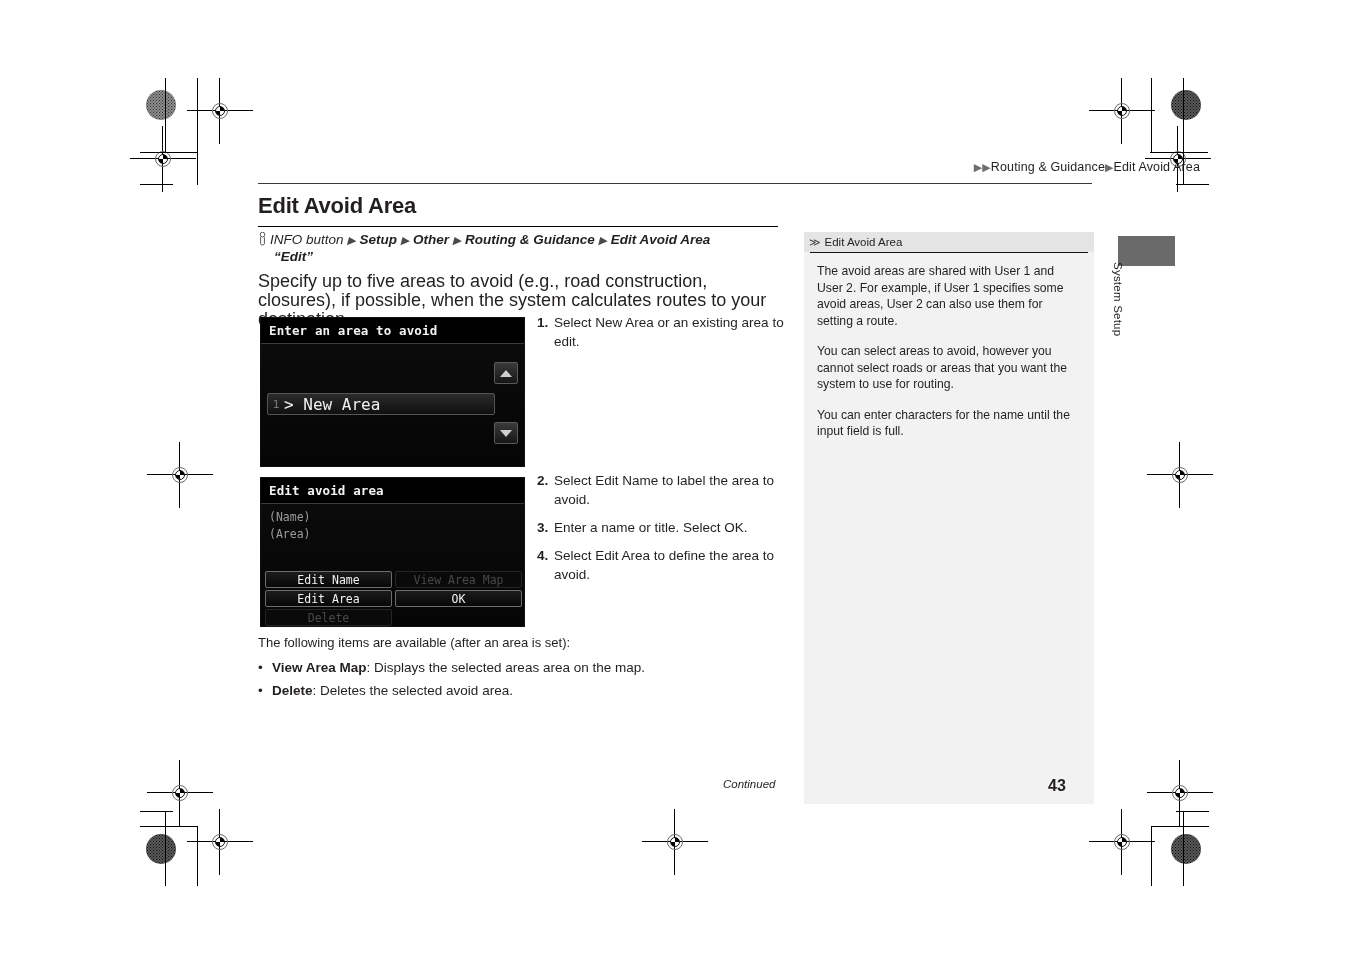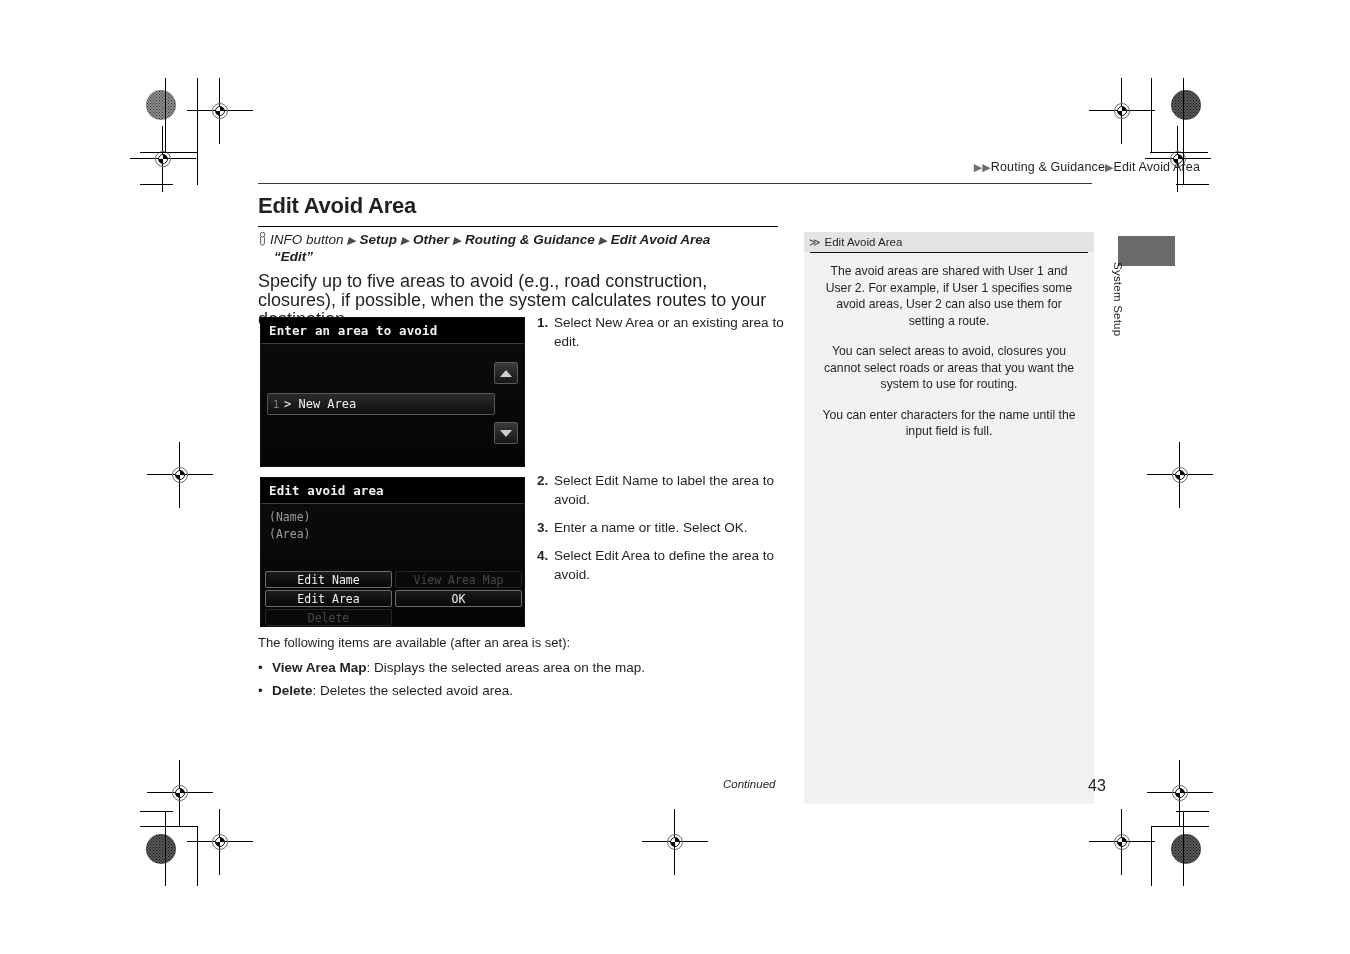--- a/index.html
+++ b/index.html
@@ -113,21 +113,21 @@
   }
   .list-row {
     position:absolute; left:6px; width:228px; height:22px;
     background:linear-gradient(180deg,#2b2b2b 0%, #101010 100%);
     border:1px solid #555; border-radius:2px;
     display:flex; align-items:center;
   }
   .list-row .num {
     width:16px; text-align:center; font-size:11px; color:#7a7a7a;
   }
-  .list-row .lbl { font-size:12px; color:#f0f0f0; }
+  .list-row .lbl { font-size:16px; color:#f0f0f0; }
   .scroll-btn {
     position:absolute; right:6px; width:24px; height:22px;
     background:linear-gradient(180deg,#3a3a3a 0%, #161616 100%);
     border:1px solid #5a5a5a; border-radius:2px;
     display:flex; align-items:center; justify-content:center;
   }
   .scroll-btn .tri-up {
     width:0;height:0;border-left:6px solid transparent;border-right:6px solid transparent;
     border-bottom:7px solid #cfcfcf;
   }
@@ -188,21 +188,21 @@
     padding-left:5px;
     font-size:11.5px; color:#231f20;
   }
   .sb-chev {
     display:inline-block; margin-right:4px; color:#444; font-size:11px; line-height:1;
   }
   .sb-rule { height:1.4px; background:#111; margin:0 6px; }
   .sb-body { padding:10px 13px 0 13px; }
   .sb-body p {
     margin:0 0 14px 0;
-    font-size:12.2px; line-height:16.5px; color:#231f20;text-align:center;
+    font-size:12.2px; line-height:16.5px; color:#231f20;
   }
 
   
   .tabblock {
     position:absolute; left:1118px; top:236px;
     width:57px; height:30px; background:#6a6a6a;
   }
   .tablabel {
     position:absolute; left:1104px; top:262px;
     width:20px; height:120px;
@@ -210,22 +210,22 @@
     writing-mode:vertical-rl;
     letter-spacing:0.02em;
   }
 
   
   .continued {
     position:absolute; left:723px; top:778px;
     font-size:11.5px; font-style:italic; color:#231f20;
   }
   .pageno {
-    position:absolute; left:1088px; top:777px;
-    font-size:16px; font-weight:normal; color:#231f20;
+    position:absolute; left:1048px; top:777px;
+    font-size:16px; font-weight:bold; color:#231f20;
   }
 </style>
 </head>
 <body>
 
 <div>
 
   <div class="reg halftone" style="left:146px;top:90px;width:30px;height:30px;"></div>
   <div class="reg crosshair" style="left:203px;top:94px;">
     <div class="hl"></div>
@@ -422,21 +422,21 @@
 </div>
 
 <div class="sidebar">
   <div class="sb-head">
     <span class="sb-chev">≫</span>
     <span>Edit Avoid Area</span>
   </div>
   <div class="sb-rule"></div>
   <div class="sb-body">
     <p>The avoid areas are shared with User 1 and User 2. For example, if User 1 specifies some avoid areas, User 2 can also use them for setting a route.</p>
-    <p>You can select areas to avoid, closures you cannot select roads or areas that you want the system to use for routing.</p>
+    <p>You can select areas to avoid, however you cannot select roads or areas that you want the system to use for routing.</p>
     <p>You can enter characters for the name until the input field is full.</p>
   </div>
 </div>
 
 <div class="tabblock"></div>
 <div class="tablabel">System Setup</div>
 
 <div class="continued">Continued</div>
 <div class="pageno">43</div>
 

